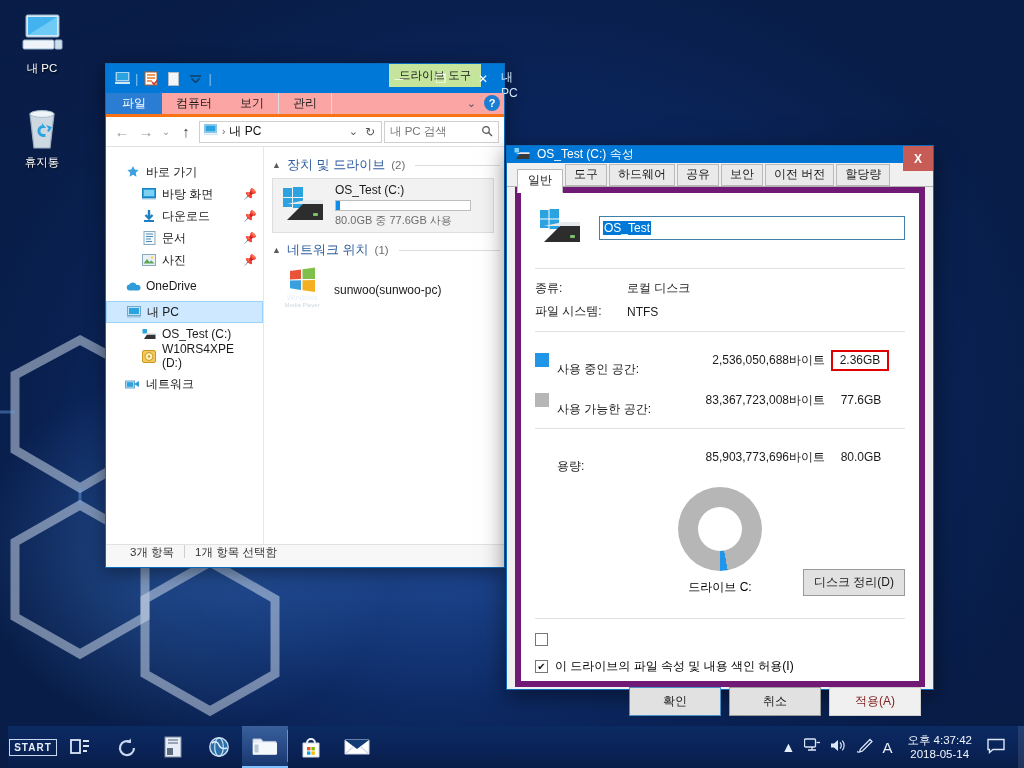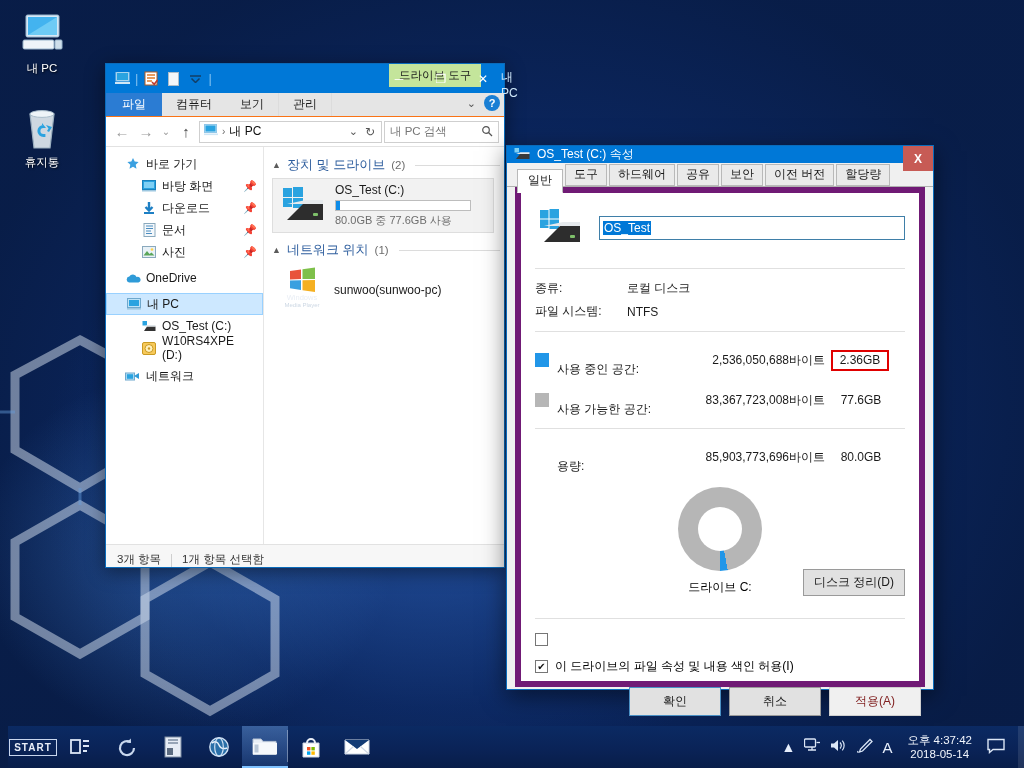--- a/index.html
+++ b/index.html
@@ -40,22 +40,22 @@
   .qat { display: flex; align-items: center; gap: 2px; padding-left: 6px; }
   .qat .qitem { width: 20px; height: 20px; display:flex; align-items:center; justify-content:center; }
   .qat .sep { color:#7fc0ef; font-size: 13px; padding: 0 1px; }
   .ctx-tab { position:absolute; left: 283px; top: 0; height: 23px; background:#c4e59b;
              color:#1a1a1a; font-size: 11.5px; padding: 4px 10px 0 10px; }
   .win-title { position:absolute; left: 395px; top: 5px; color:#cfe8fa; font-size: 12px; }
   .win-btns { position:absolute; right: 0; top: 0; display:flex; height: 29px; }
   .win-btns div { width: 42px; height: 29px; display:flex; align-items:center; justify-content:center;
                   color:#fff; font-size: 12px; }
 
-  .ribbon-tabs { height: 24px; background:#e5e5e5; display:flex; align-items:stretch;
-                 border-bottom: 1px solid #f97316; position: relative; }
+  .ribbon-tabs { height: 24px; background:#fca5a5; display:flex; align-items:stretch;
+                 border-bottom: 3px solid #f97316; position: relative; }
   .rt { padding: 0 14px; display:flex; align-items:center; font-size: 12px; color:#1a1a1a; }
   .rt.file { background:#2b7cd3; color:#fff; padding: 0 16px; }
   .rt.mgmt { border-left:1px solid #dcdcdc; border-right:1px solid #dcdcdc; }
   .ribbon-right { position:absolute; right: 4px; top: 2px; display:flex; align-items:center; gap:8px; }
   .chev { color:#555; font-size: 11px; }
   .helpbtn { width: 16px; height: 16px; border-radius: 50%; background:#1a7fd4; color:#fff;
              font-size: 11px; display:flex; align-items:center; justify-content:center; font-weight:bold; }
 
   .addr-row { height: 30px; display:flex; align-items:center; gap: 2px; padding: 0 5px;
               background:#fff; border-bottom:1px solid #e2e2e2; }
@@ -70,40 +70,40 @@
   .addr-right { margin-left:auto; display:flex; align-items:center; gap:7px; padding-right:2px; color:#555; }
   .search-box { width: 115px; height: 22px; border:1px solid #cfcfcf; display:flex; align-items:center;
                 padding: 0 5px; color:#767676; font-size: 11.5px; }
 
   .ex-body { flex: 1; display: flex; min-height: 0; }
   .nav-pane { width: 158px; background:#fff; border-right:1px solid #e6e6e6; padding-top: 6px;
               overflow: hidden; }
   .nav-item { height: 22px; display:flex; align-items:center; font-size: 12px; color:#1a1a1a;
               padding-right: 6px; position: relative; }
   .nav-item .ni-ico { width: 18px; display:flex; align-items:center; justify-content:center; margin-right: 4px; }
-  .nav-item.lvl0 { padding-left: 18px; }
+  .nav-item.lvl0 { padding-left: 18px; margin-top: 8px; }
   .nav-item.lvl1 { padding-left: 34px; }
   .nav-item.sel { background:#cde8ff; border:1px solid #99d1ff; height: 22px; }
   .pin { margin-left:auto; color:#8b8b8b; font-size: 11px; }
 
   .content-pane { flex: 1; background:#fff; padding: 6px 4px 0 8px; overflow: hidden; }
   .grp-head { display:flex; align-items:center; gap: 6px; color:#2e5e9e; font-size: 13px; margin: 3px 0 4px 0; }
   .grp-head .tri { color:#5b5b5b; font-size: 9px; }
   .grp-head .cnt { color:#6d6d6d; font-size: 11.5px; }
   .grp-head .rule { flex:1; height:1px; background:#dcdcdc; margin-left: 4px; }
   .tile { display:flex; align-items:center; gap: 8px; padding: 4px 6px; width: 222px; }
   .tile.sel { background:#f2f2f2; border:1px solid #dedede; }
   .tile-info { min-width: 0; }
   .tile-name { font-size: 12px; color:#1a1a1a; }
   .bar-outer { width: 136px; height: 11px; border:1px solid #bdbdbd; background:#fff; margin: 3px 0 2px 0; }
   .bar-inner { height: 100%; background:#0f8ce8; }
   .tile-sub { font-size: 11px; color:#6d6d6d; }
 
   .status-bar { height: 23px; border-top:1px solid #e2e2e2; background:#f7f7f7; display:flex;
-                align-items:flex-end; gap:0; font-size: 11.5px; color:#333; padding-left: 11px; }
+                align-items:flex-start; gap:0; font-size: 11.5px; color:#333; padding-left: 24px; }
   .status-bar .sdiv { width:1px; height: 13px; background:#cfcfcf; margin: 0 10px; }
 
   
   #props { position:absolute; left: 506px; top: 145px; width: 428px; height: 545px;
            background:#f0f0f0; border: 1px solid #0a6cbb; box-shadow: 0 6px 22px rgba(0,0,0,.5);
            display:flex; flex-direction: column; }
   .pr-title { height: 25px; background:#0078d7; display:flex; align-items:center; position:relative; }
   .pr-title .t-ico { margin: 0 6px 0 7px; }
   .pr-title .t-txt { color:#fff; font-size: 12px; }
   .pr-close { position:absolute; right:0; top:0; width: 30px; height: 25px; background:#c75b55;

